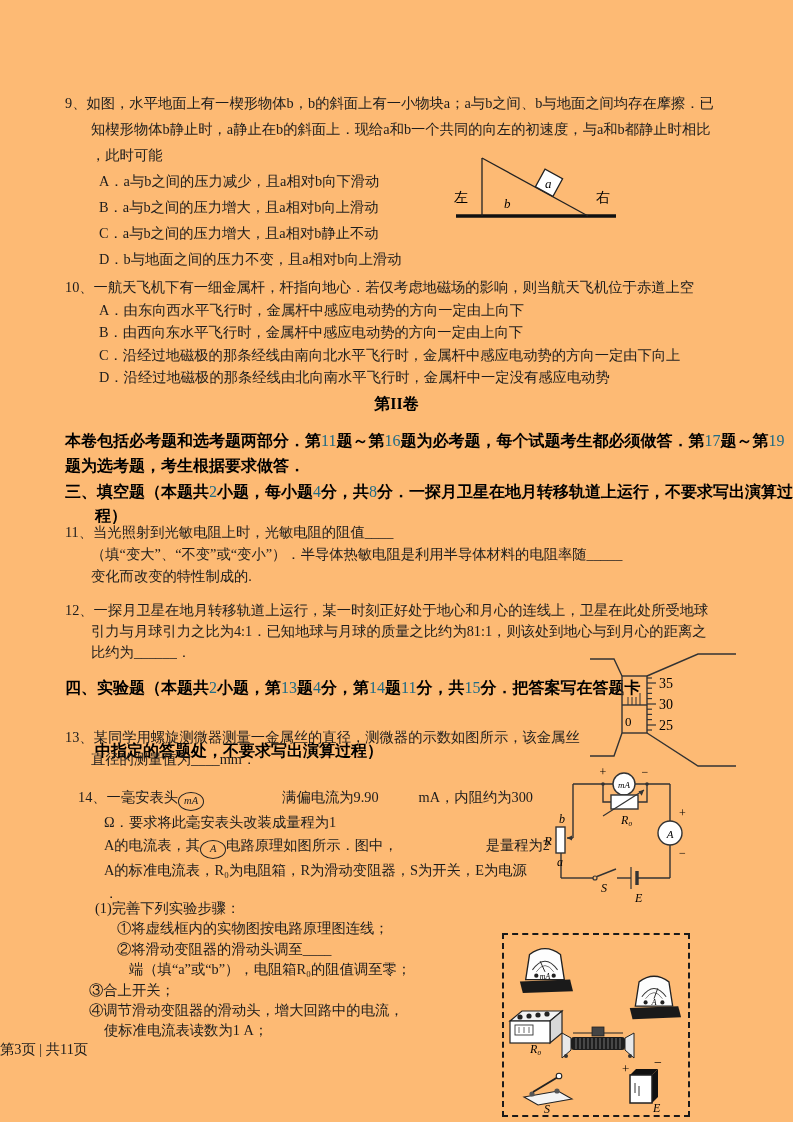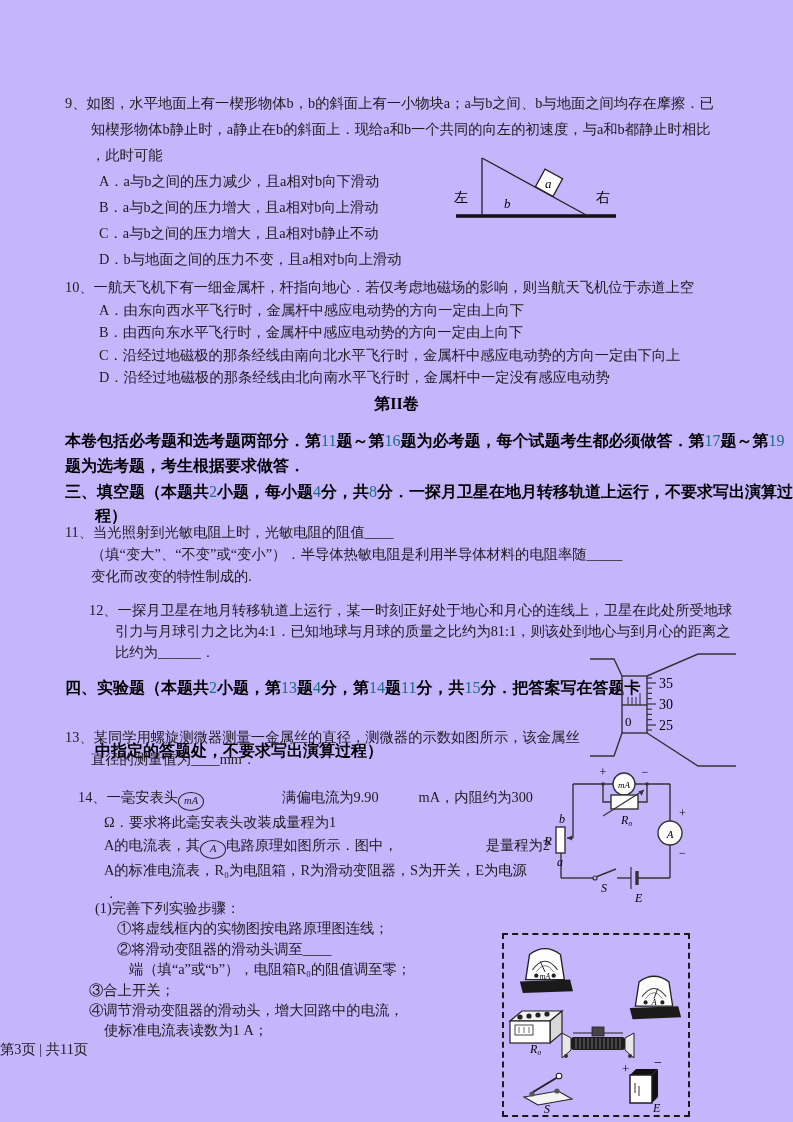--- a/index.html
+++ b/index.html
@@ -1,32 +1,32 @@
 <!DOCTYPE html>
 <html><head>
 <meta charset="utf-8">
 <style>
   html,body{margin:0;padding:0;background:#e8e8e8;}
-  .page{position:relative;width:793px;height:1122px;background:#c4b5fd;margin:0 auto;
+  .page{position:relative;width:793px;height:1122px;background:#fdba74;margin:0 auto;
         font-family:"Liberation Serif","DejaVu Serif",serif;color:#1c1c1c;font-size:14.3px;overflow:hidden;}
   .blk{position:absolute;}
   .ln{white-space:nowrap;}
   .cont{padding-left:26px;}
   .opt{padding-left:34px;}
   .bold-head{font-weight:bold;color:#000;font-size:16px;}
   .num-hl{color:#1d6b86;font-weight:400;}
   #part2-title{left:0;top:394px;width:793px;text-align:center;font-weight:bold;color:#000;font-size:16px;}
   #q9{left:65px;top:90px;line-height:26px;width:700px;}
   #q10{left:65px;top:276px;line-height:22.5px;width:700px;}
   #notice{left:65px;top:428px;line-height:25px;width:710px;}
   #sec3{left:65px;top:480px;line-height:24px;width:710px;}
   #sec3 .cont{padding-left:30px;}
   #q11{left:65px;top:522px;line-height:21px;width:600px;}
   #q11 .ln{margin-bottom:1px;}
-  #q12{left:65px;top:600px;line-height:21px;width:700px;margin-left:24px;}
+  #q12{left:65px;top:600px;line-height:21px;width:700px;}
   #sec4{left:65px;top:676px;line-height:23px;width:560px;}
   #sec4 .cont{padding-left:30px;margin-top:40px;}
   #q13{left:65px;top:726px;line-height:22px;width:520px;}
   #q14{left:65px;top:786px;line-height:23px;width:485px;margin-left:13px;}
   #steps{left:65px;top:898px;line-height:20.4px;width:470px;}
   .st0{padding-left:30px;}
   .st1,.st2{padding-left:52px;}
   .st3{padding-left:64px;}
   .st4,.st5{padding-left:24px;}
   .st6{padding-left:39px;}

